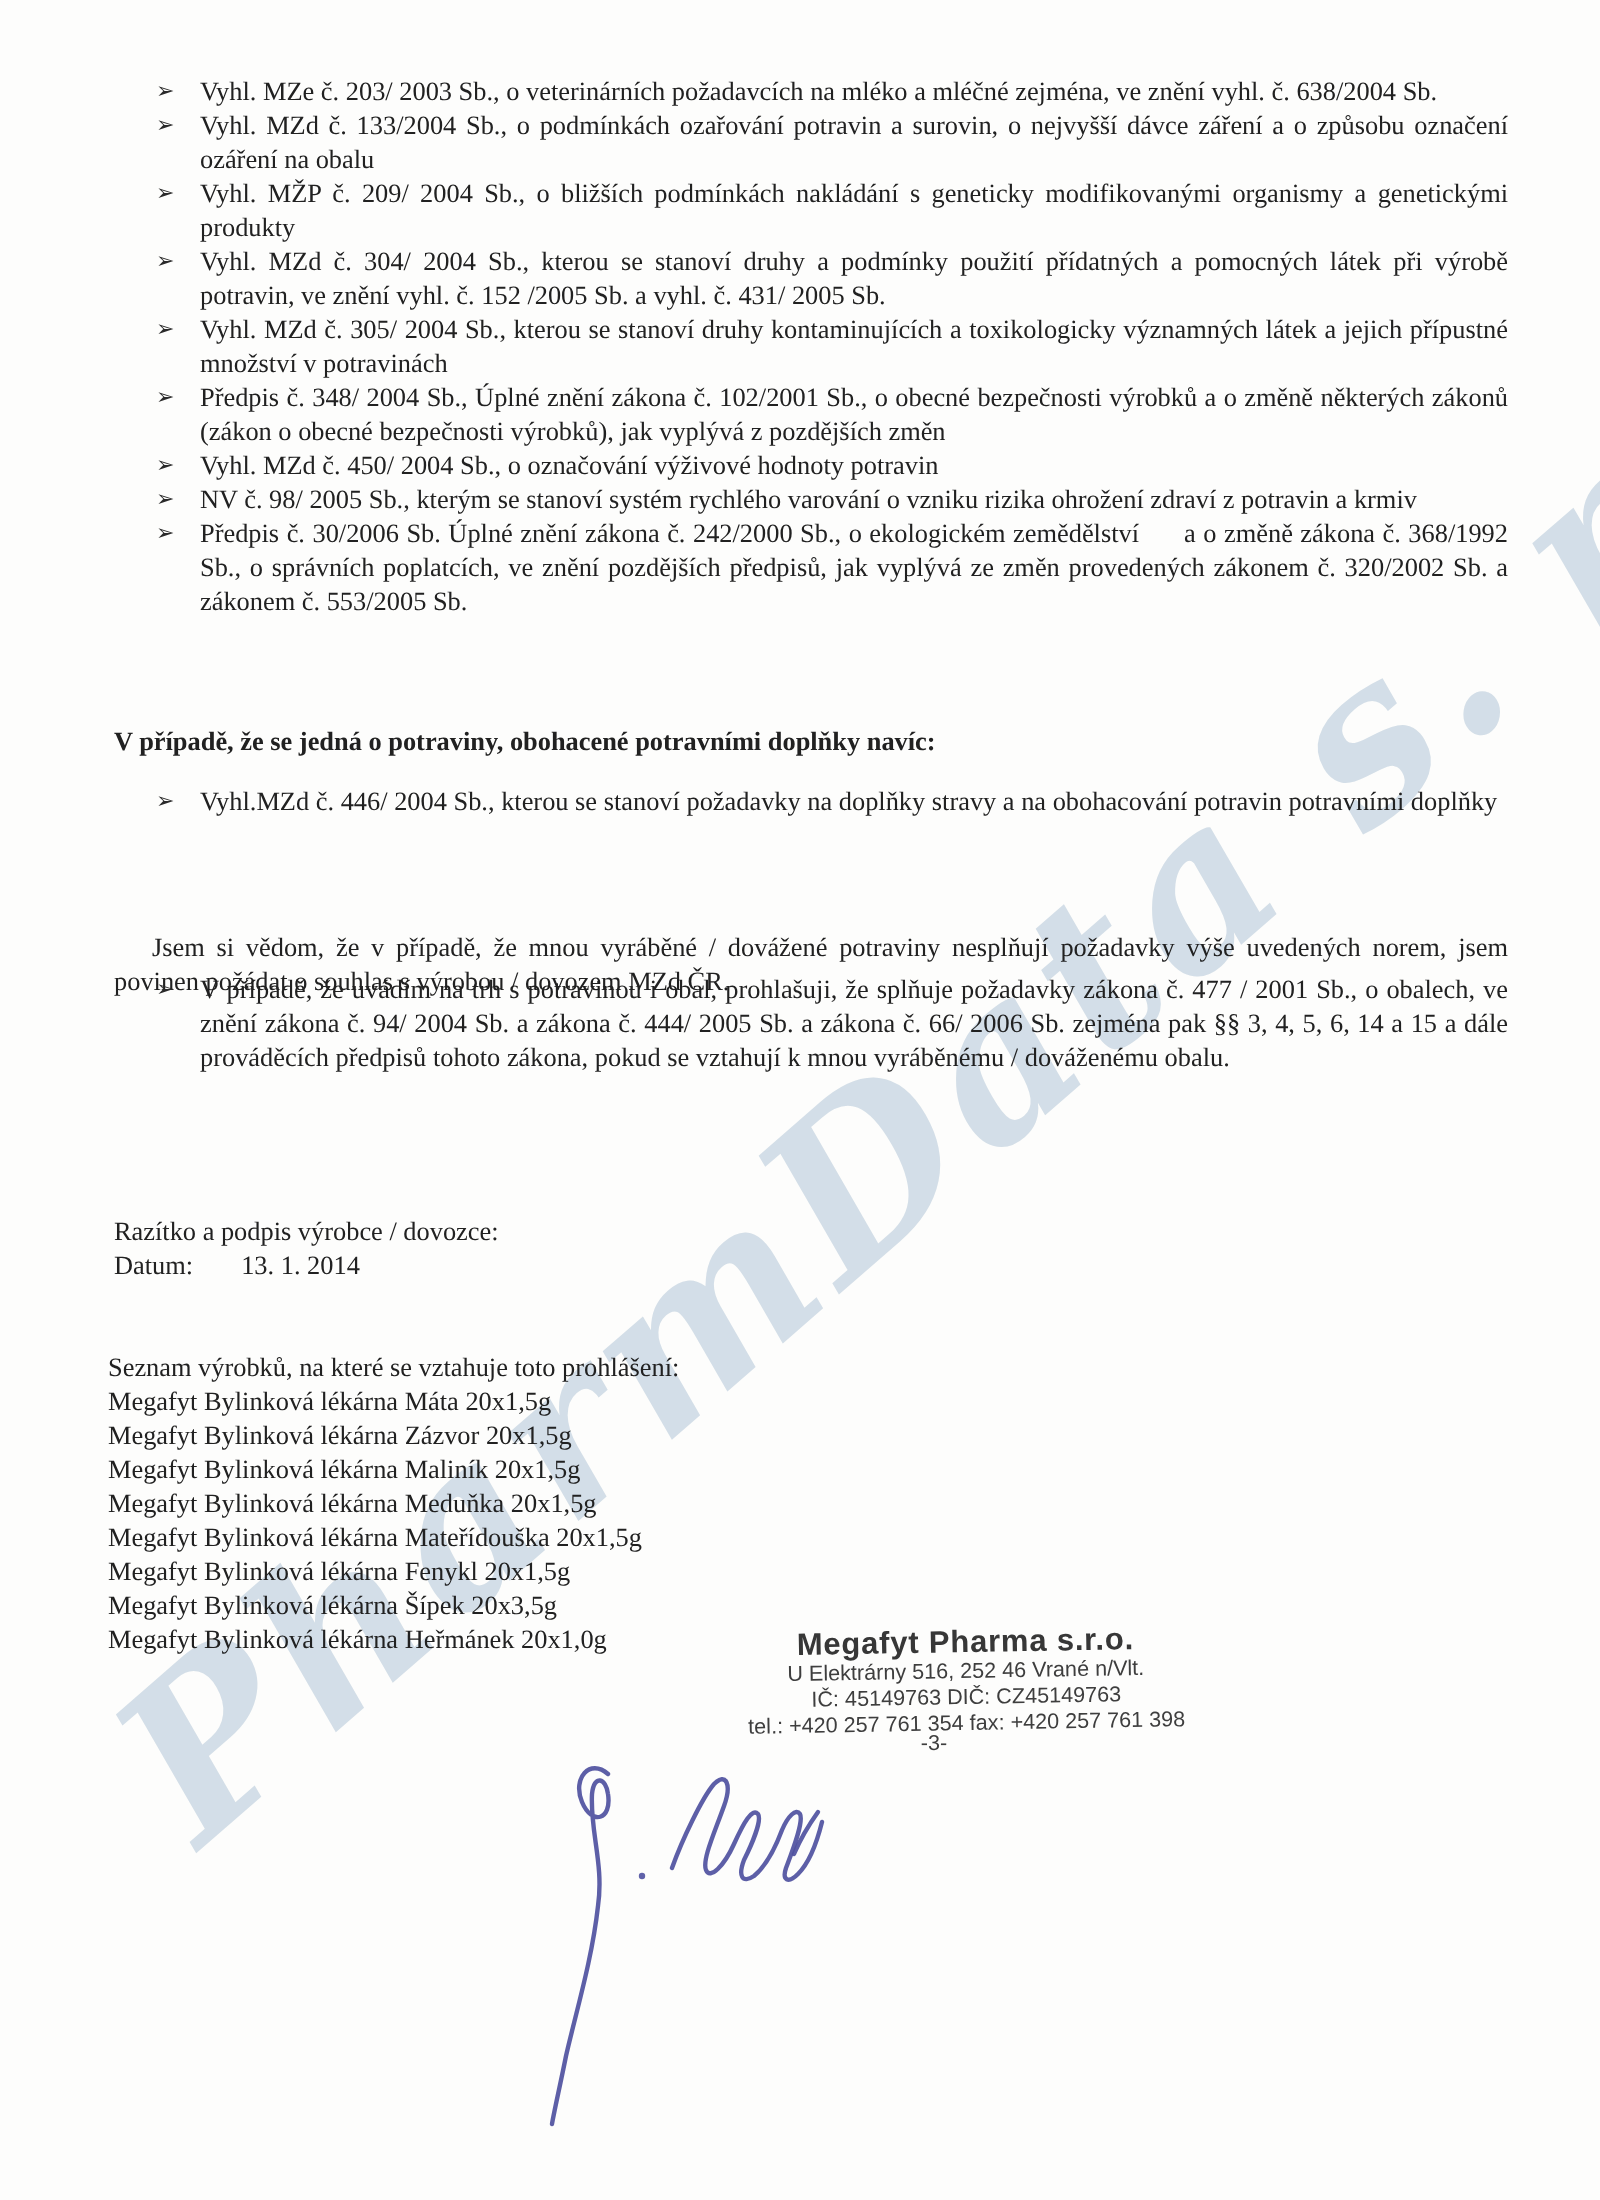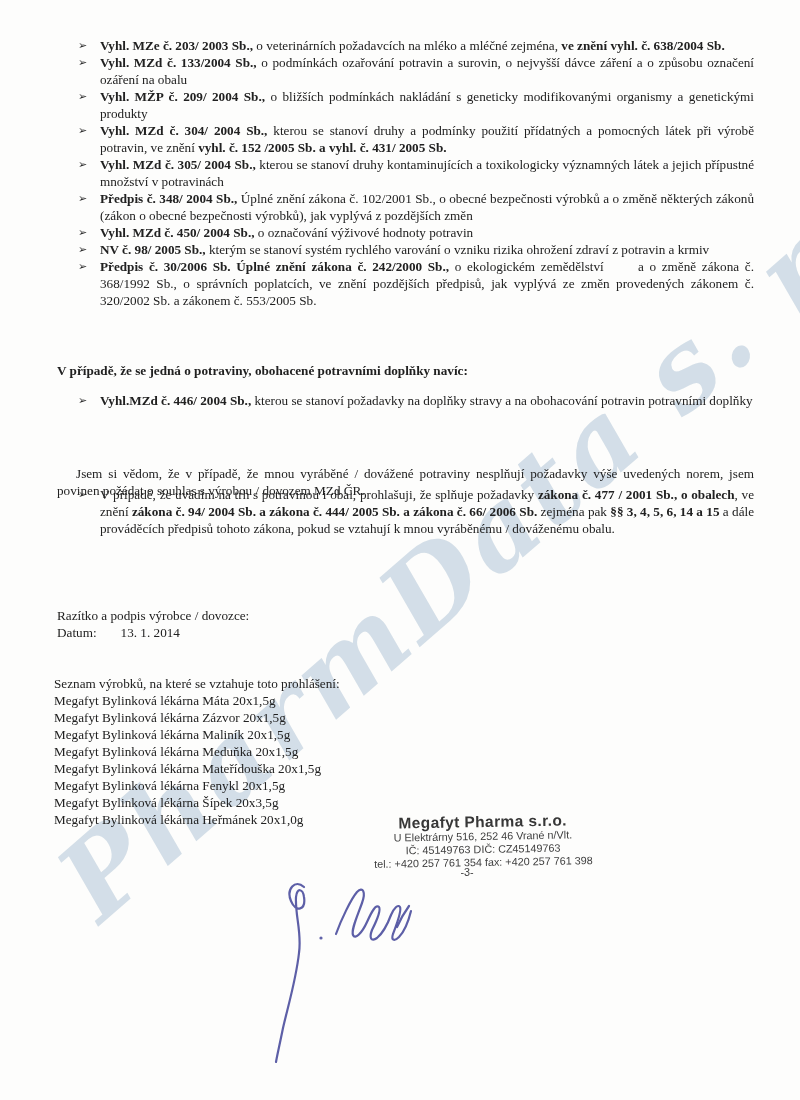--- a/index.html
+++ b/index.html
@@ -9,21 +9,21 @@
     font-family:"Liberation Serif","DejaVu Serif",serif;
     color:var(--ink,#212121);
     overflow:hidden;
   }
   .page{position:relative;width:800px;height:1100px;}
   .layer{position:absolute;left:0;top:0;width:800px;height:1100px;pointer-events:none;}
   .wm-layer{z-index:1;}
   .content{position:absolute;left:0;top:0;width:800px;height:1100px;z-index:2;font-size:13.2px;line-height:17px;}
   .sig-layer{z-index:3;}
 
-  .b{font-weight:700;}
+  .b{font-weight:400;}
 
   .doc-list{position:absolute;left:57px;width:697px;}
   .legal-list{top:37px;}
   .supp-list{top:392px;}
   .pack-list{top:486px;}
   .bullet-item{display:flex;align-items:flex-start;}
   .arrow{flex:none;width:22px;margin-left:21px;font-family:"DejaVu Sans",sans-serif;font-size:11px;line-height:17px;color:#2a2a2a;}
   .item-content{flex:1;text-align:justify;}
 
   .section-header{position:absolute;left:57px;top:362px;width:697px;font-weight:700;}

